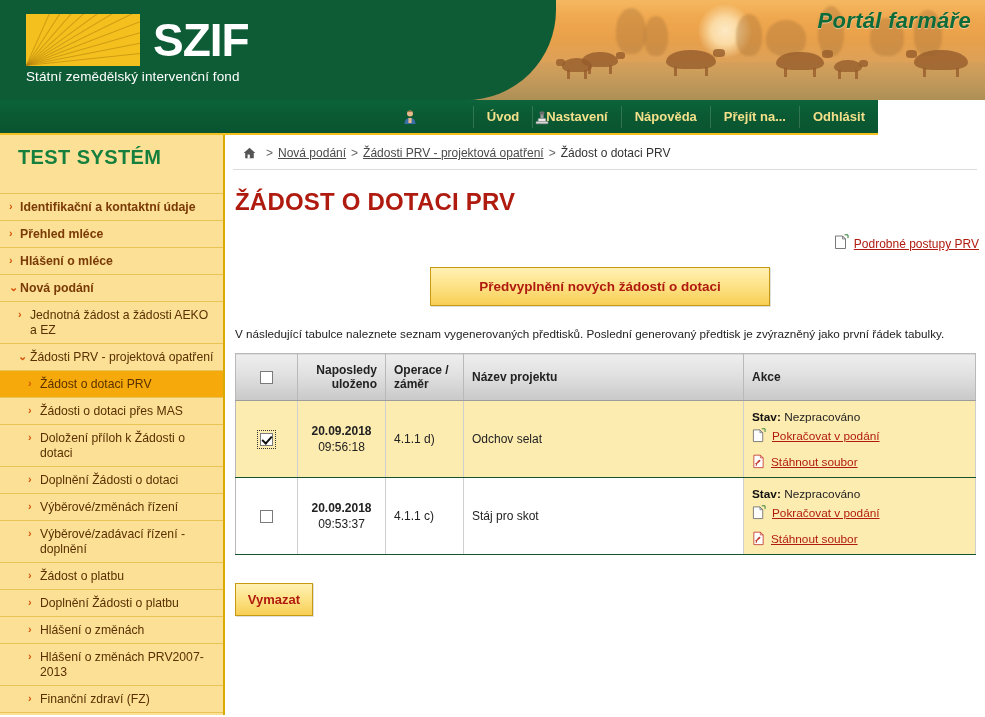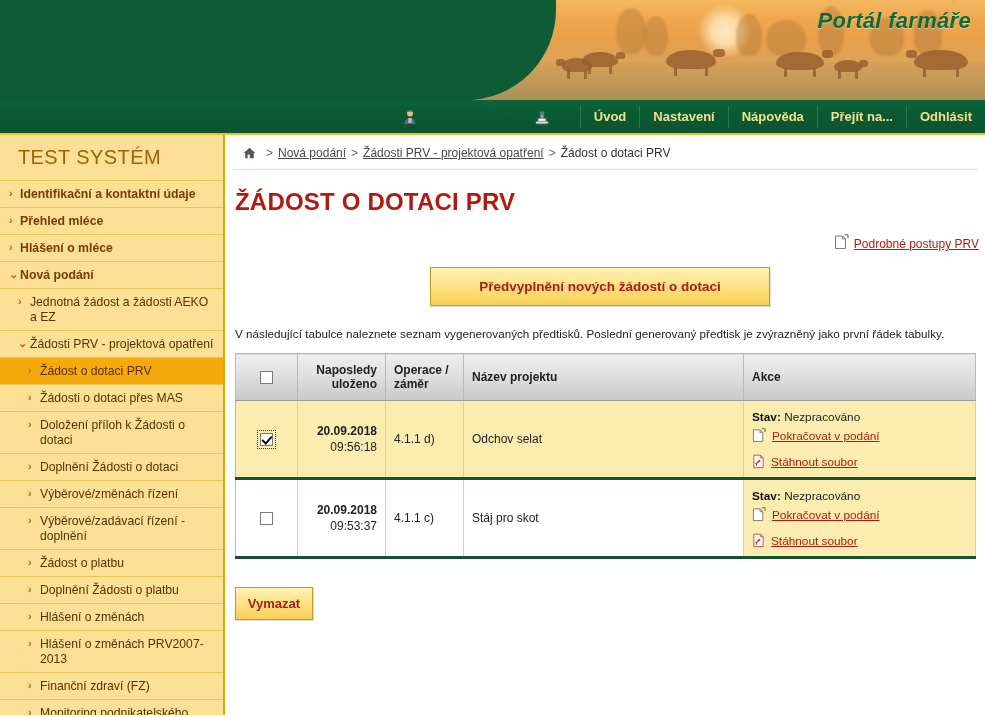--- a/index.html
+++ b/index.html
@@ -138,21 +138,21 @@
   .logo-sub {
     color: #ffffff;
     font-size: 13.5px;
     margin-top: 3px;
     letter-spacing: 0.1px;
   }
 
   
   .navbar {
     position: relative;
-    width: 985px; height: 35px;
+    width: 878px; height: 35px;
     background: linear-gradient(to bottom, #0c633a 0%, #0a5a34 48%, #0a5430 100%);
     display: flex;
     align-items: center;
     justify-content: flex-end;
     border-bottom: 2px solid #f3c01d;
   }
   .nav-icons {
     position: absolute;
     left: 0; top: 0; height: 35px;
     display: flex; align-items: center;
@@ -187,24 +187,24 @@
   
   .sidebar {
     width: 225px;
     min-width: 225px;
     background: #fbe096;
     border-right: 2px solid #d9a900;
     overflow: hidden;
     position: relative;
   }
   .sb-title {
-    color: #a16207;
+    color: #15803d;
     font-size: 20px;
-    font-weight: normal;
-    padding: 11px 0 11px 18px;
+    font-weight: bold;
+    padding: 11px 0 24px 18px;
     letter-spacing: 0.4px;
     border-bottom: 1px solid #e8c457;
   }
   .sb-item {
     position: relative;
     font-size: 12.3px;
     color: #7a3a06;
     font-weight: bold;
     padding: 5.5px 6px 5.5px 20px;
     border-bottom: 1px solid #e8c457;
@@ -344,31 +344,31 @@
     font-weight: bold;
     text-align: left;
     padding: 9px 8px;
     vertical-align: middle;
     margin-top: 34px;
   }
   .tbl th.c-check { text-align: center; padding: 9px 0; }
   .tbl th.c-date  { text-align: right; }
   .tbl td {
     border-right: 1px solid #cfcfcf;
-    border-bottom: 3px solid #14532d;
+    border-bottom: 1px solid #14532d;
     font-size: 12px;
     color: #222;
     padding: 8px;
     vertical-align: middle;
   }
   .tbl tr.hl td { background: #fdecb0; }
   .tbl td.akce  { background: #fdecb0; vertical-align: top; padding-top: 9px; }
   .tbl td.c-check { text-align: center; }
   .tbl td.c-date {
-    text-align: right;
+    text-align: center;
     font-weight: bold;
     line-height: 16px;
   }
   .tbl td.c-date .tm { font-weight: normal; }
   .chk {
     width: 13px; height: 13px;
     border: 1px solid #7a7a7a;
     background: #ffffff;
     display: inline-block;
     position: relative;
@@ -438,20 +438,39 @@
         </div>
       <div class="cow" style="left:448px;top:50px;width:54px;height:20px;">
           <div class="cow-head" style="left:-8px;top:0px;width:11px;height:8px;"></div>
         </div>
     </div>
     <div class="hdr-green-wedge"></div>
     <div class="hdr-green-wedge2"></div>
 
     <div class="portal-title">Portál farmáře</div>
 
+    <div class="logo-wrap">
+      <div class="logo-row">
+        <div class="logo-mark">
+          <div class="ray" style="width:170px;transform:rotate(-6deg);"></div>
+          <div class="ray" style="width:170px;transform:rotate(-11deg);"></div>
+          <div class="ray" style="width:170px;transform:rotate(-16deg);"></div>
+          <div class="ray" style="width:165px;transform:rotate(-21deg);"></div>
+          <div class="ray" style="width:160px;transform:rotate(-26deg);"></div>
+          <div class="ray" style="width:150px;transform:rotate(-31deg);"></div>
+          <div class="ray" style="width:140px;transform:rotate(-36deg);"></div>
+          <div class="ray" style="width:125px;transform:rotate(-42deg);"></div>
+          <div class="ray" style="width:110px;transform:rotate(-49deg);"></div>
+          <div class="ray" style="width:95px;transform:rotate(-57deg);"></div>
+          <div class="ray" style="width:80px;transform:rotate(-66deg);"></div>
+        </div>
+        <div class="logo-text">SZIF</div>
+      </div>
+      <div class="logo-sub">Státní zemědělský intervenční fond</div>
+    </div>
   </div>
 
   <div class="navbar">
     <div class="nav-icons">
       <span class="nav-ico" style="left:402px;">
         <svg viewBox="0 0 16 16" width="16" height="16">
           <circle cx="8" cy="4.4" r="3" fill="#e8b98a"></circle>
           <path d="M4.8 3.2 Q8 0.6 11.2 3.2 Q8 2.2 4.8 3.2Z" fill="#8a5a28"></path>
           <path d="M2.5 15 Q2.5 9 8 9 Q13.5 9 13.5 15Z" fill="#3a6ea8"></path>
           <rect x="6.4" y="9" width="3.2" height="5" fill="#e8b98a"></rect>

